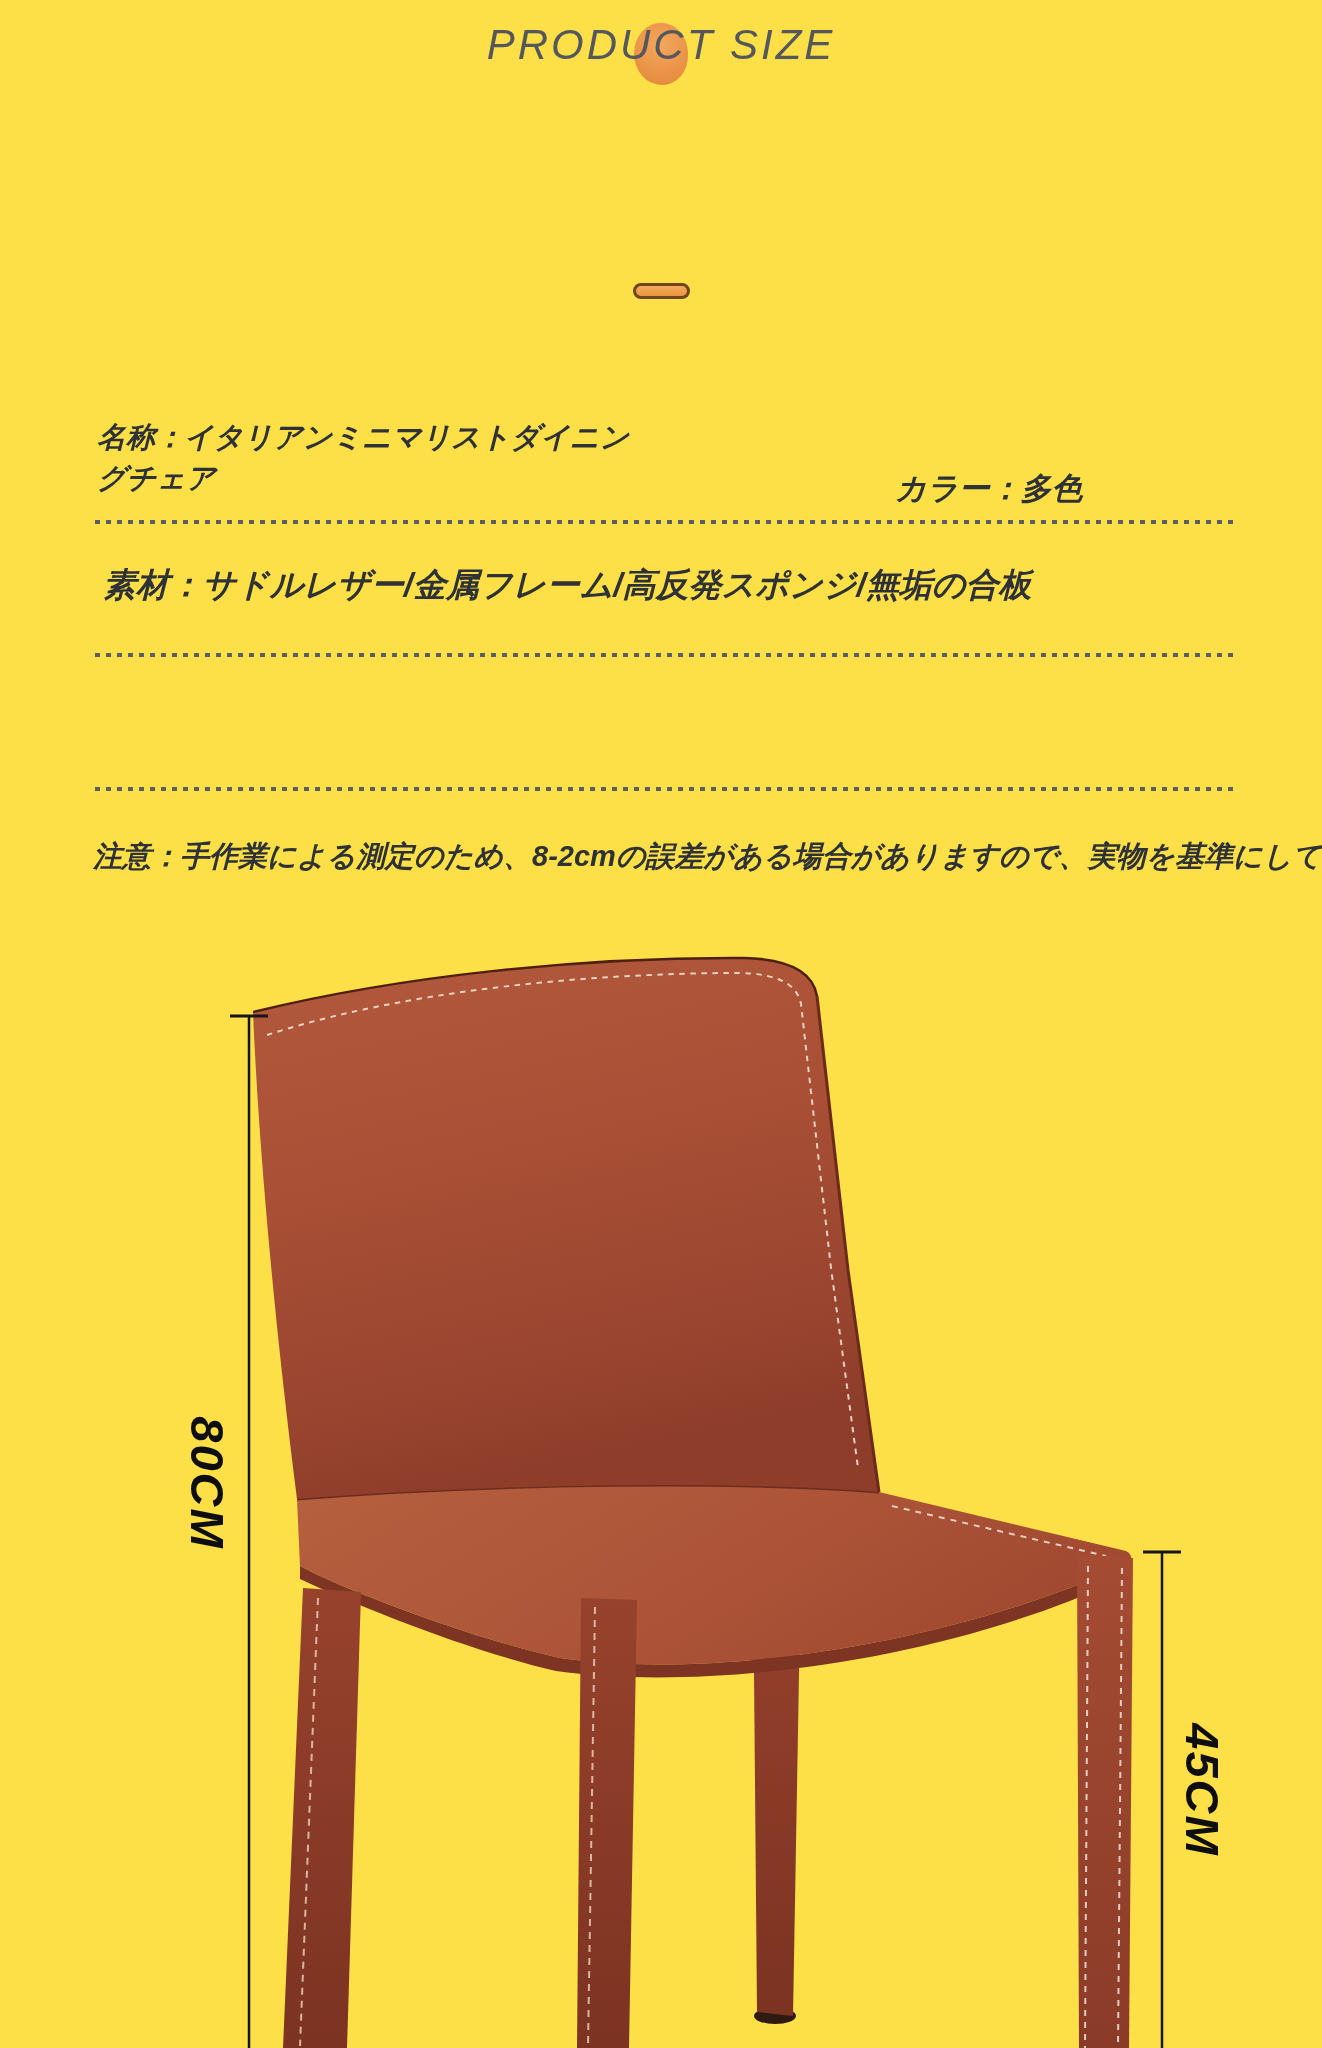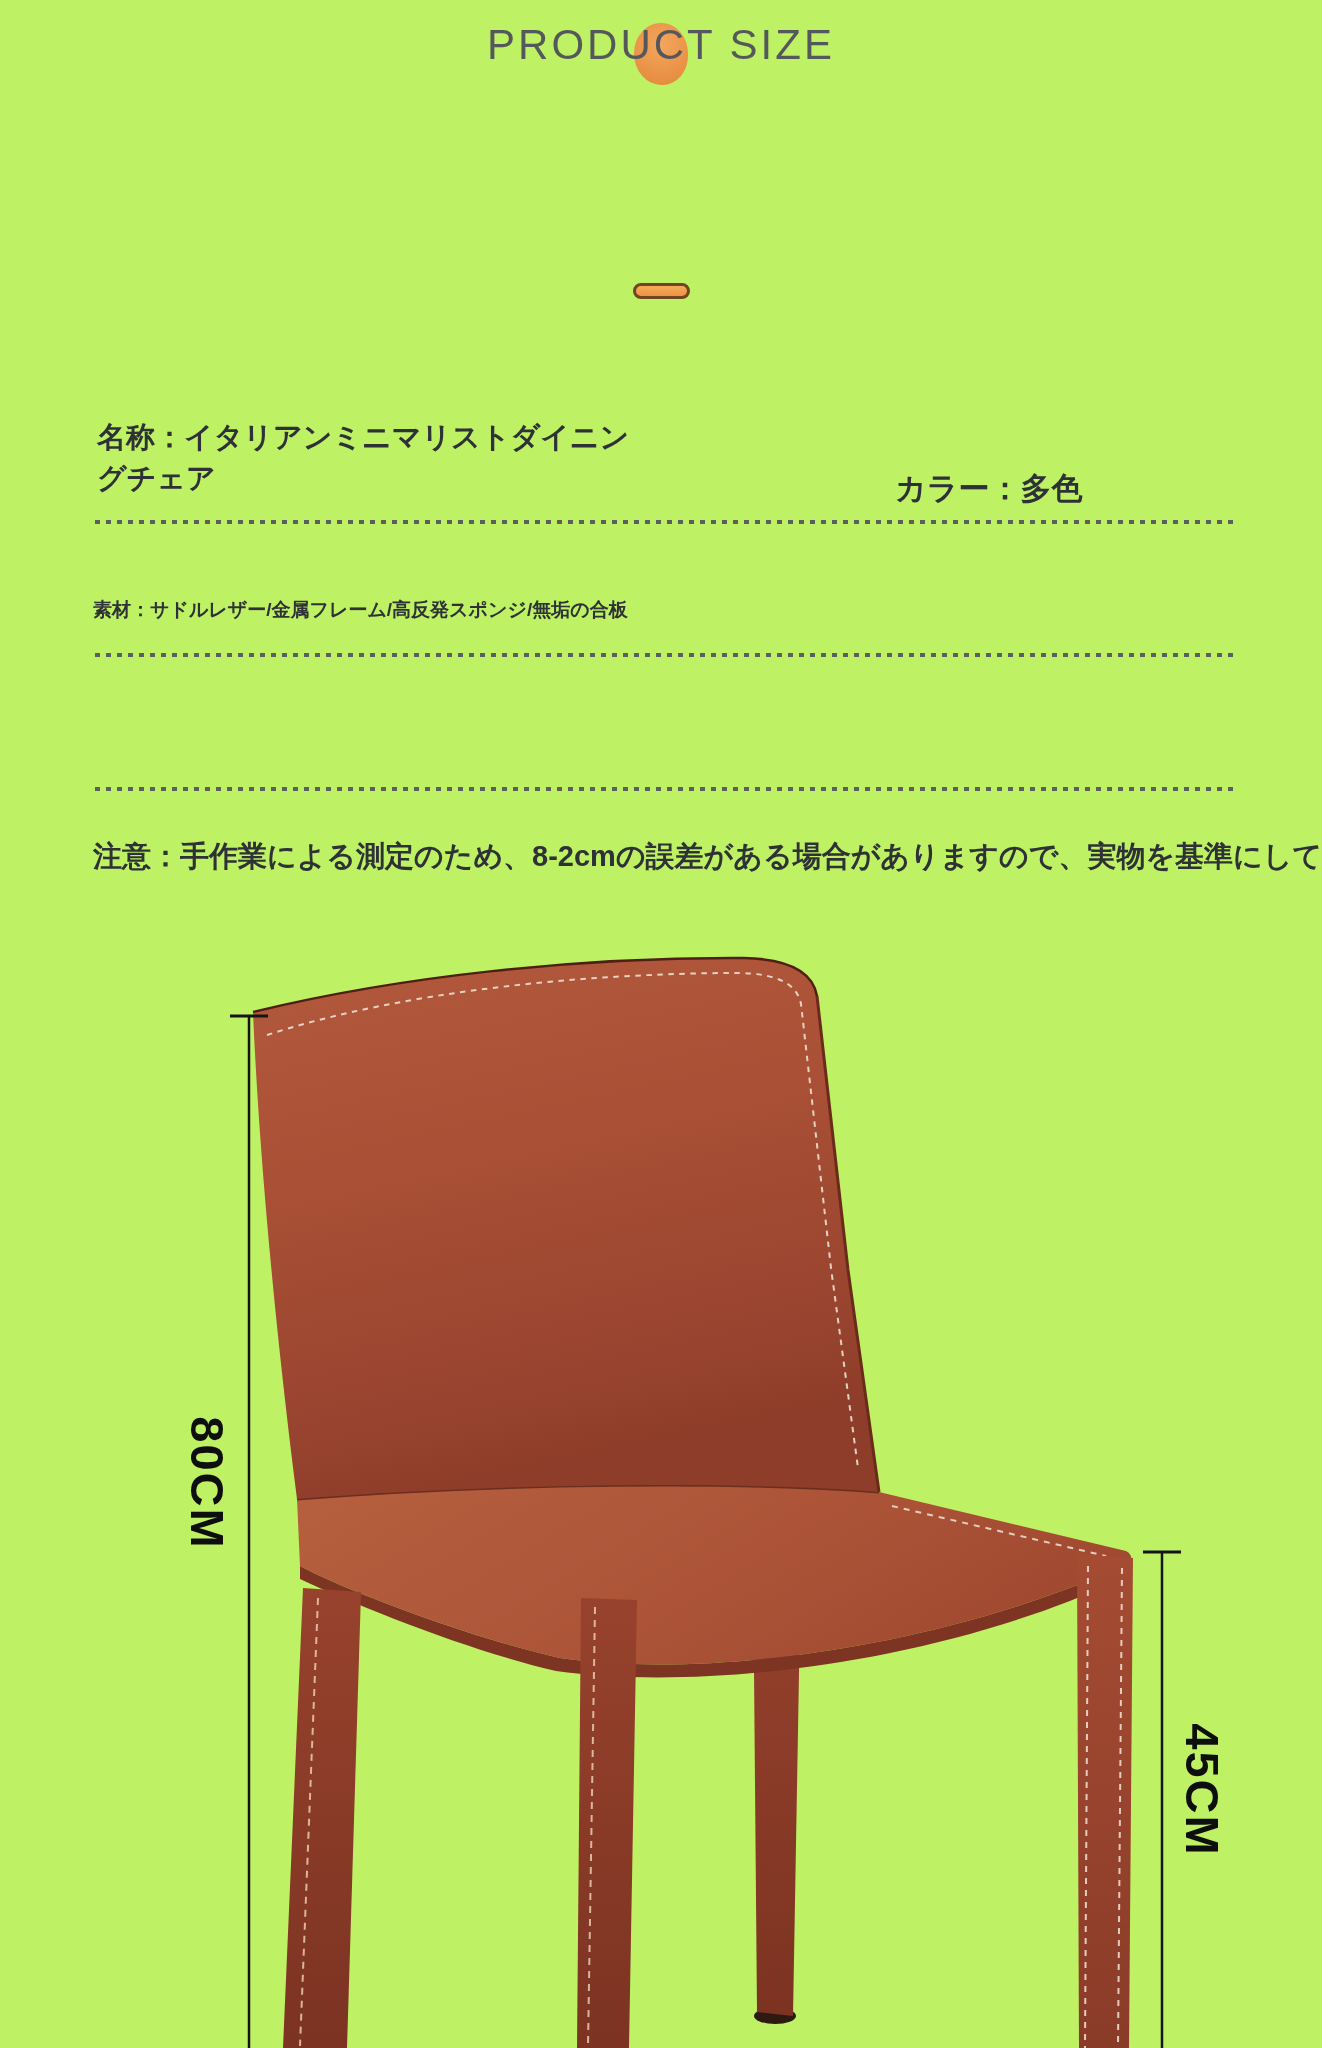--- a/index.html
+++ b/index.html
@@ -1,18 +1,18 @@
 <!DOCTYPE html>
 <html><head>
 <meta charset="utf-8">
 <style>
   html,body{margin:0;padding:0;background:#ffffff;}
   #page{
-    position:relative;width:1322px;height:2048px;background:#bef264;
-    overflow:hidden;font-family:"Liberation Sans",sans-serif;
+    position:relative;width:1322px;height:2048px;background:#fde047;
+    overflow:hidden;font-family:"Liberation Sans",sans-serif;font-style:italic;
   }
   
   .eyebrow-wrap{position:absolute;top:10px;left:0;width:1322px;height:70px;text-align:center;}
   .eyebrow-dot{
     position:absolute;top:13px;left:calc(50% - 27px);width:54px;height:62px;
     border-radius:50% 50% 48% 52%;
     background:radial-gradient(circle at 50% 35%, #f2a75e 0%, #ea9347 55%, #e2open 100%);
     background:radial-gradient(circle at 50% 35%, #f2a75e 0%, #ea9347 60%, #e18838 100%);
     z-index:0;
   }
@@ -27,21 +27,21 @@
   }
   .title-dash{
     position:absolute;top:283px;left:calc(50% - 28px);width:51px;height:10px;
     background:linear-gradient(#f5aa5d,#ec9440);
     border:3px solid #6f4620;border-radius:9px;
   }
   
   .spec{position:absolute;color:#2e3136;font-weight:700;}
   .spec-name{left:97px;top:417px;width:536px;font-size:29px;line-height:41px;}
   .spec-color{left:895px;top:438px;font-size:31px;line-height:36px;margin-top:33px;}
-  .spec-material{left:93px;top:567px;font-size:19px;line-height:36px;white-space:nowrap;margin-top:25px;}
+  .spec-material{left:103px;top:567px;font-size:33px;line-height:36px;white-space:nowrap;}
   .spec-feature{left:93px;top:700px;font-size:29px;line-height:36px;white-space:nowrap;}
   .spec-note{left:93px;top:838px;right:0;font-size:29px;line-height:36px;white-space:nowrap;overflow:hidden;}
   .dashline{
     position:absolute;left:95px;width:1141px;height:4px;
     background:repeating-linear-gradient(90deg,#5b5e63 0 5px,transparent 5px 11px);
   }
   .dash-1{top:520px;}
   .dash-2{top:653px;}
   .dash-3{top:787px;}
   

